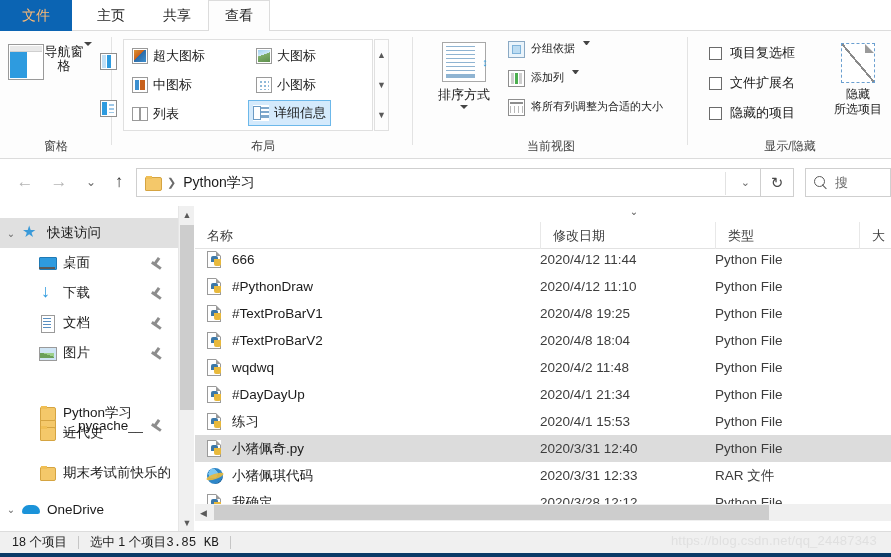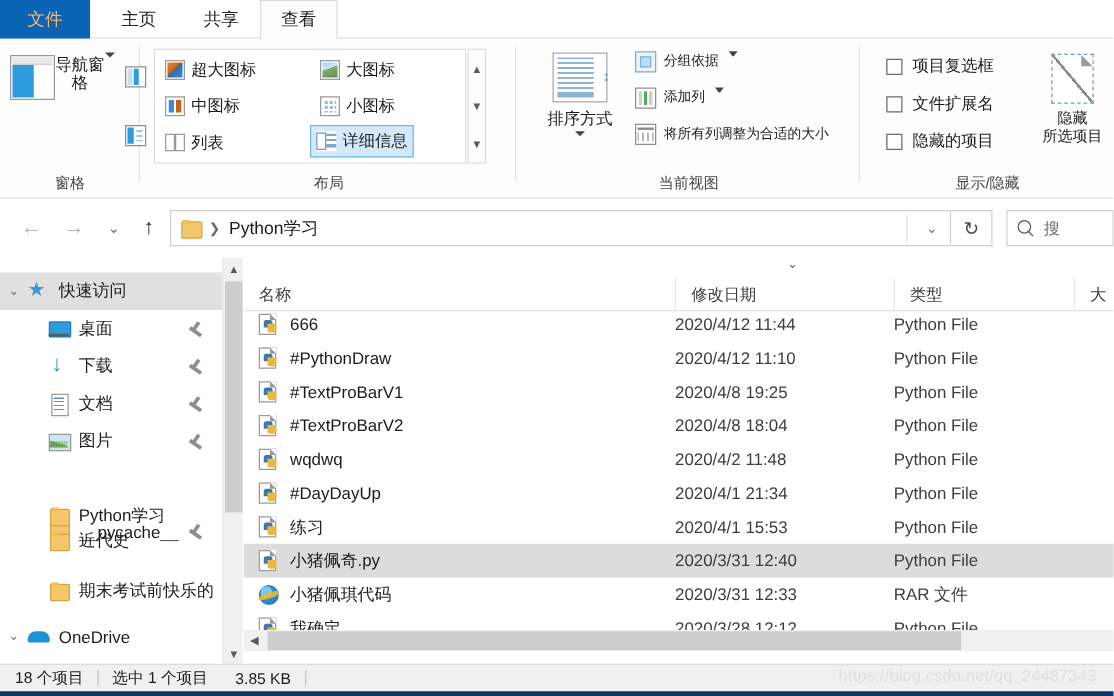--- a/index.html
+++ b/index.html
@@ -703,20 +703,20 @@
 
   <div class="h-scroll">
     <div class="hs-arrow">◀</div>
     <div class="hs-thumb"></div>
   </div>
 
   <div class="statusbar">
     <span class="st-text">18 个项目</span>
     <span class="st-div"></span>
     <span class="st-text" style="margin-left:0;">选中 1 个项目</span>
-    <span class="st-text" style="margin-left:22px;">3.85 KB</span>
+    <span class="st-text" style="margin-left:0;font-family:Liberation Mono, monospace;">3.85 KB</span>
     <span class="st-div"></span>
   </div>
 
   <div class="watermark">https://blog.csdn.net/qq_24487343</div>
   <div class="bottomedge"></div>
 
 </div>
 
 </body></html>

